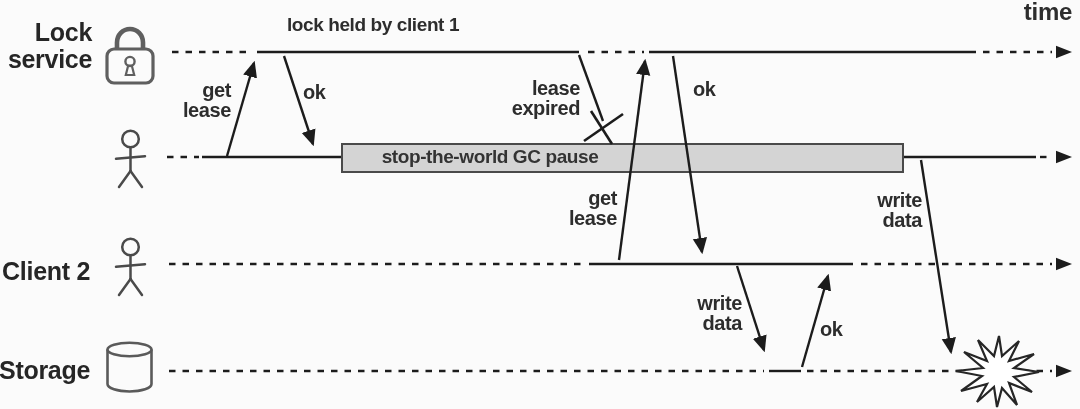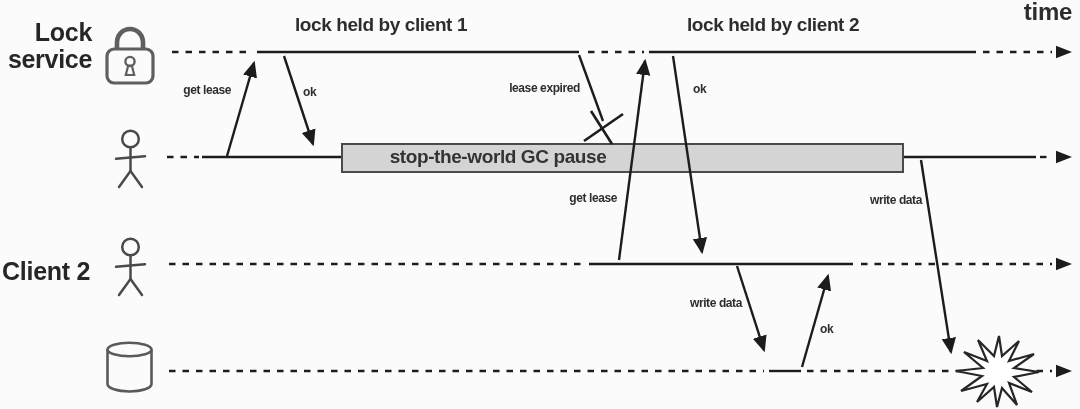--- a/index.html
+++ b/index.html
@@ -3,22 +3,22 @@
 <meta charset="utf-8">
 <style>
   html,body{margin:0;padding:0;background:#fbfbfb;}
   .stage{position:relative;width:1080px;height:409px;background:#fbfbfb;overflow:hidden;
          font-family:"Liberation Sans",sans-serif;}
   svg.diagram{position:absolute;left:0;top:0;}
   .dash{stroke-dasharray:6.5 7;}
   .lbl{position:absolute;color:#262626;font-weight:bold;}
   .lane-lbl{right:990px;text-align:right;white-space:nowrap;font-size:25px;line-height:27px;letter-spacing:-0.3px;}
   .lane-lbl.wrap{right:auto;left:0;width:92px;white-space:normal;}
-  .ann{position:absolute;font-size:12px;font-weight:bold;color:#2d2d2d;letter-spacing:-0.4px;line-height:20px;}
-  .ann.big{font-size:19px;margin-left:8px;}
+  .ann{position:absolute;font-size:20px;font-weight:bold;color:#2d2d2d;letter-spacing:-0.4px;line-height:20px;}
+  .ann.big{font-size:19px;}
   .ann.center{text-align:center;}
   .ann.right{text-align:right;}
   .time-lbl{font-size:24px;letter-spacing:-0.3px;}
   .gc-lbl{color:#333;}
 </style>
 </head>
 <body>
 
 <div class="stage">
 
@@ -103,23 +103,23 @@
     </g>
 
     <g stroke="#5a5a5a" stroke-width="2.6" fill="none">
       <path d="M107.5,349.5 v34.5 a22,7.5 0 0 0 44,0 v-34.5" fill="#fbfbfb"></path>
       <ellipse cx="129.5" cy="349.5" rx="22" ry="6.8" fill="#fbfbfb"></ellipse>
     </g>
   </svg>
 
   <div class="lbl lane-lbl wrap" style="top:19px">Lock service</div>
   <div class="lbl lane-lbl" style="top:258px">Client 2</div>
+  <div class="lbl lane-lbl" style="top:357px">Storage</div>
 
   <div class="ann big center" style="left:280px;top:15px;width:186px">lock held by client 1</div>
-  <div class="ann big center" style="left:672px;top:15px;width:186px">lock held by client 2</div>
   <div class="ann time-lbl" style="right:8px;top:2px">time</div>
 
   <div class="ann right" style="left:169px;top:80px;width:62px">get lease</div>
   <div class="ann" style="left:303px;top:82px">ok</div>
   <div class="ann big center gc-lbl" style="left:344px;top:147px;width:292px">stop-the-world GC pause</div>
   <div class="ann right" style="left:490px;top:78px;width:90px">lease expired</div>
 
   <div class="ann right" style="left:555px;top:188px;width:62px">get lease</div>
   <div class="ann" style="left:693px;top:79px">ok</div>
   <div class="ann right" style="left:680px;top:293px;width:62px">write data</div>

